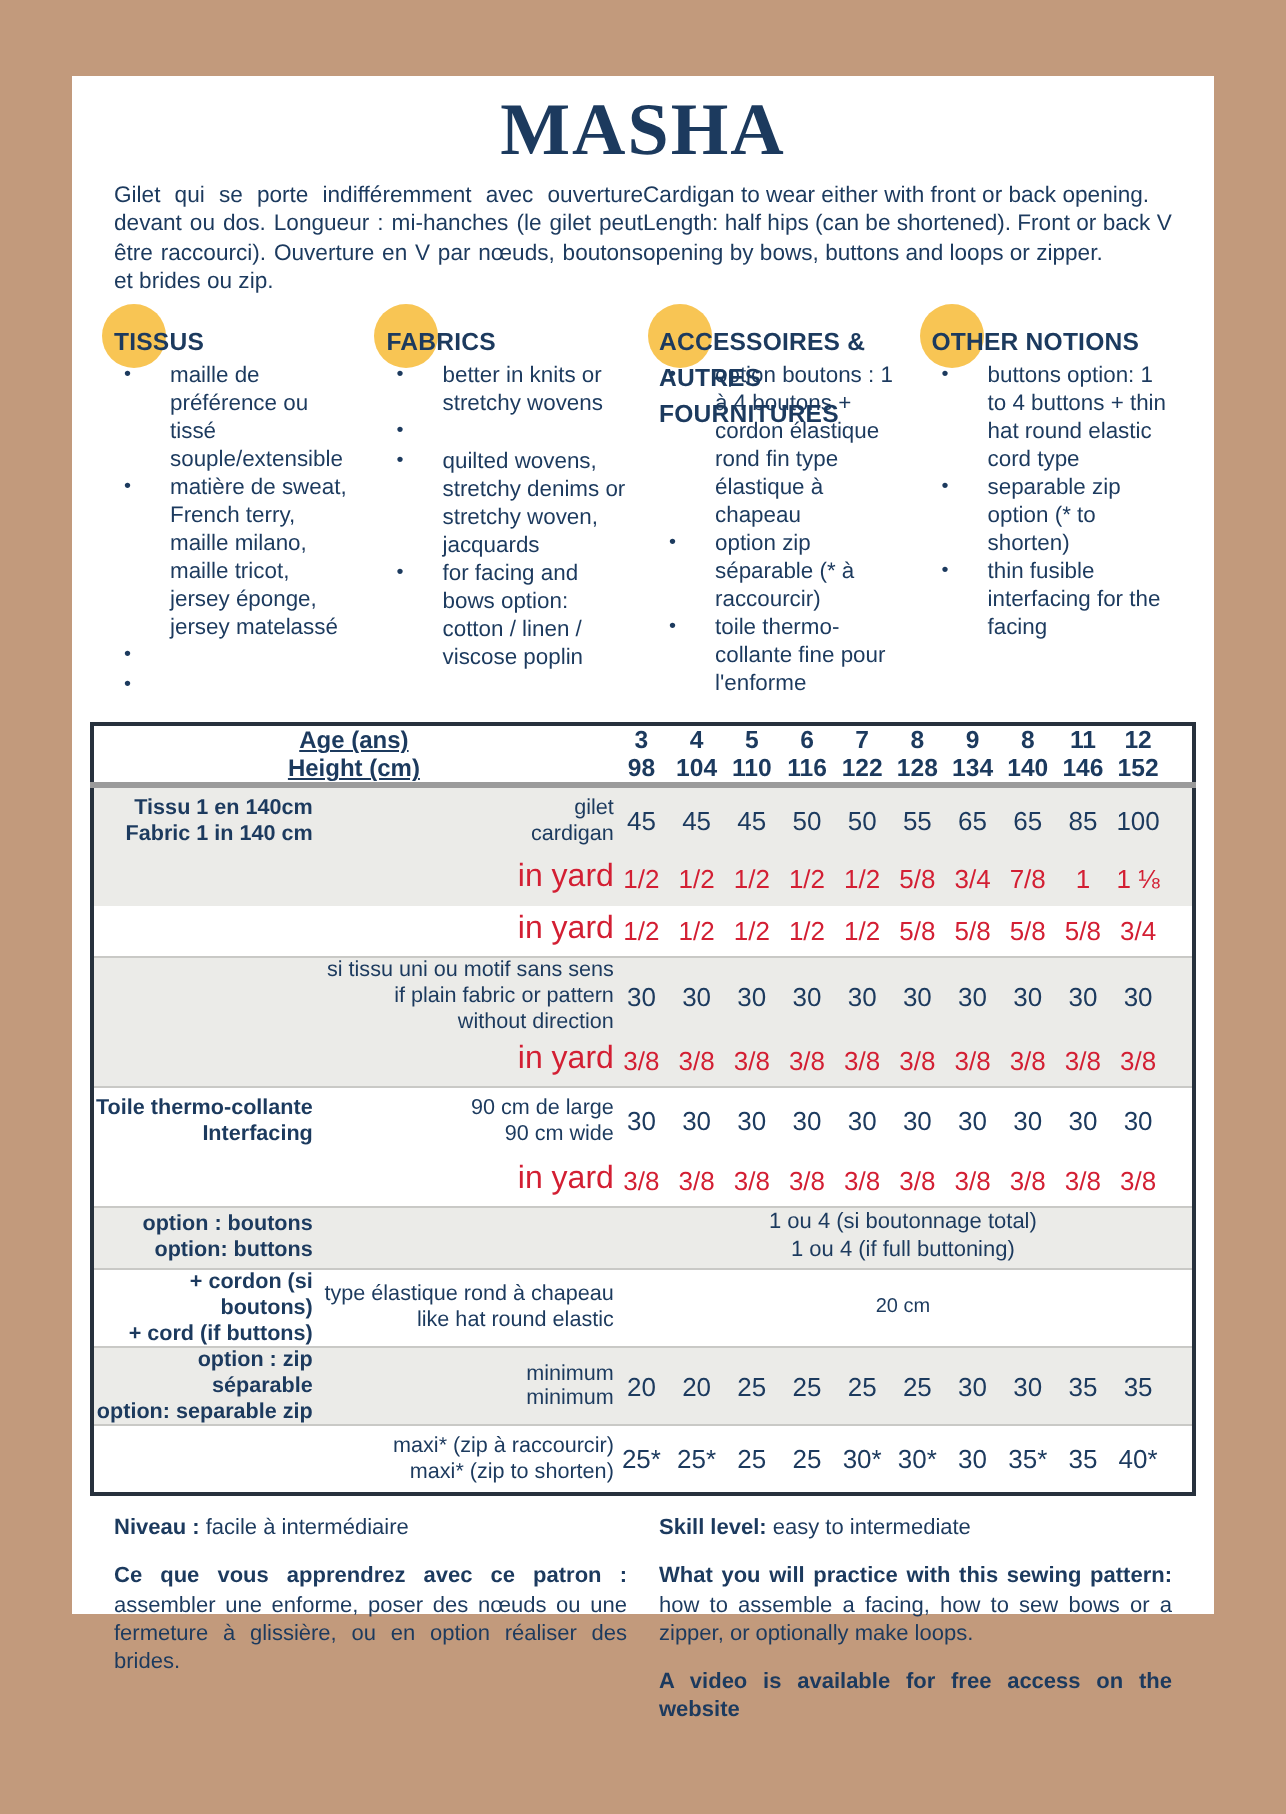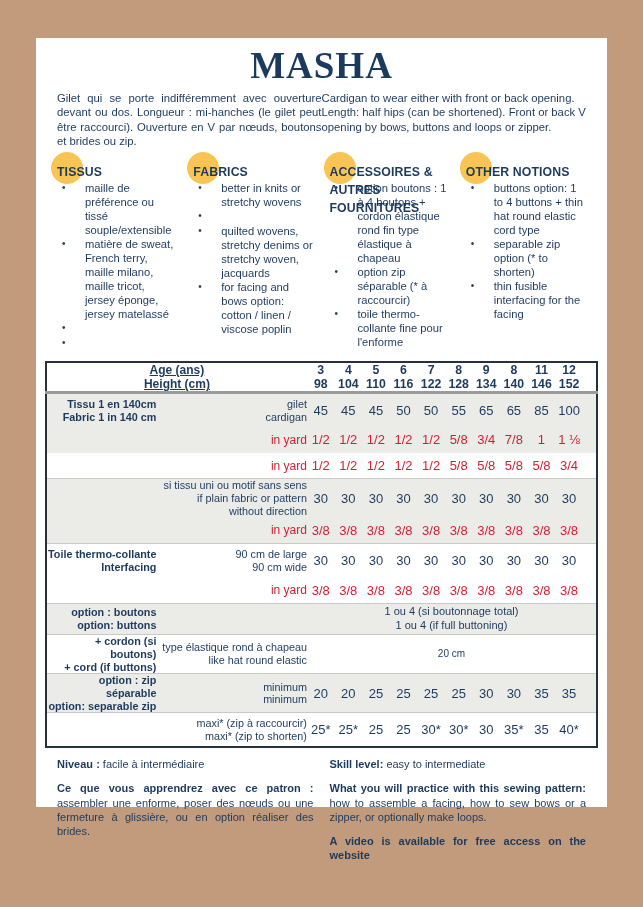--- a/index.html
+++ b/index.html
@@ -48,21 +48,21 @@
   .cb{font-size:10.8px;text-align:right;padding:3px 6px 3px 0;white-space:pre-line;line-height:1.18;}
   .cv{font-size:13px;text-align:center;}
   .csp{padding:0;}
   .cspan{text-align:center;font-size:11px;white-space:pre-line;line-height:1.25;}
   tr.span-row .cspan{font-size:11px;}
   tr.big-span .cspan{font-size:10px;}
   tr.cm{height:34px;}
   tr.yard{height:26px;}
   tr.span-row{height:31px;}
   tr.yard td{color:var(--red);}
-  tr.yard .cb{font-size:12px;}
+  tr.yard .cb{font-size:16px;}
   tr.shade{background:var(--rowgray);}
   tr.bt td{border-top:1px solid #c9c9c6;}
   
   .footer{display:flex;gap:16px;margin-top:9px;color:var(--navy);font-size:11px;line-height:1.3;}
   .footer .col{flex:1;text-align:justify;}
   .footer p{margin:0 0 10px 0;}
   .video-line{font-weight:bold;margin-top:2px;}
 </style>
 </head>
 <body>

